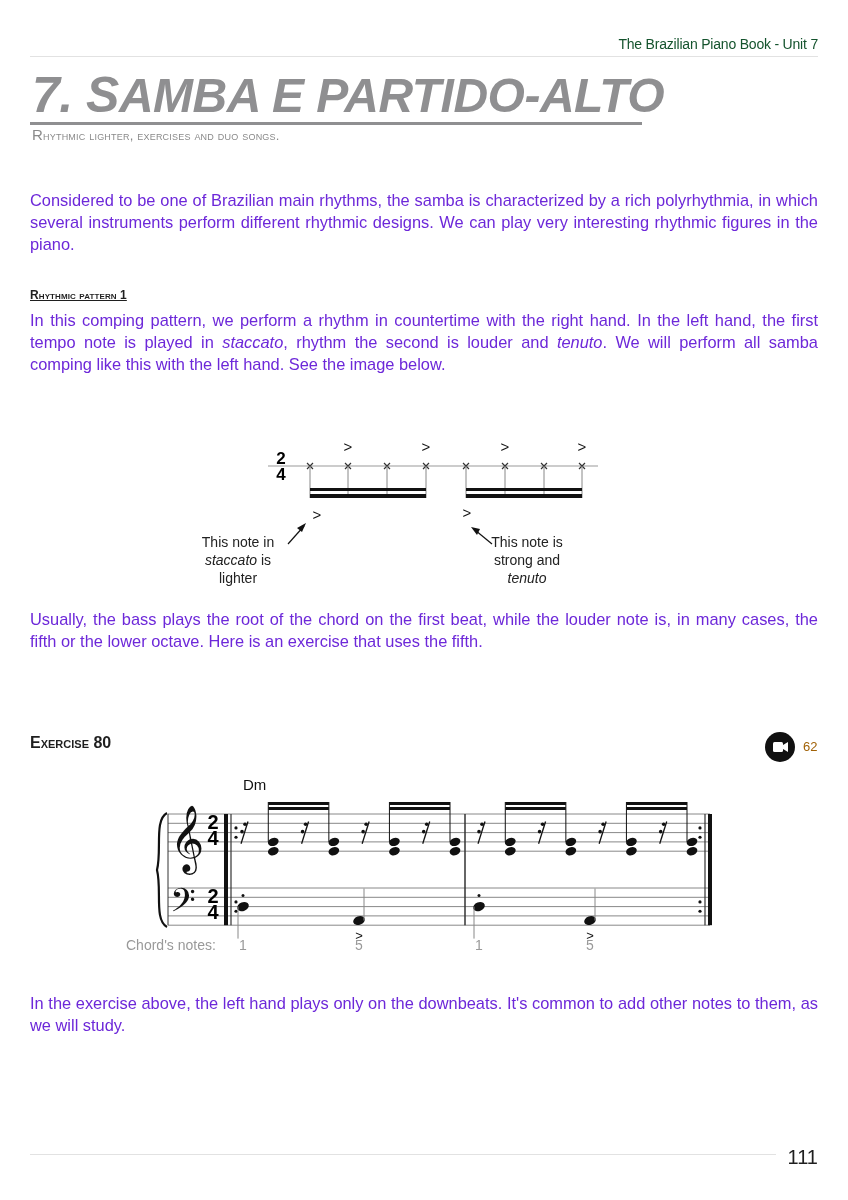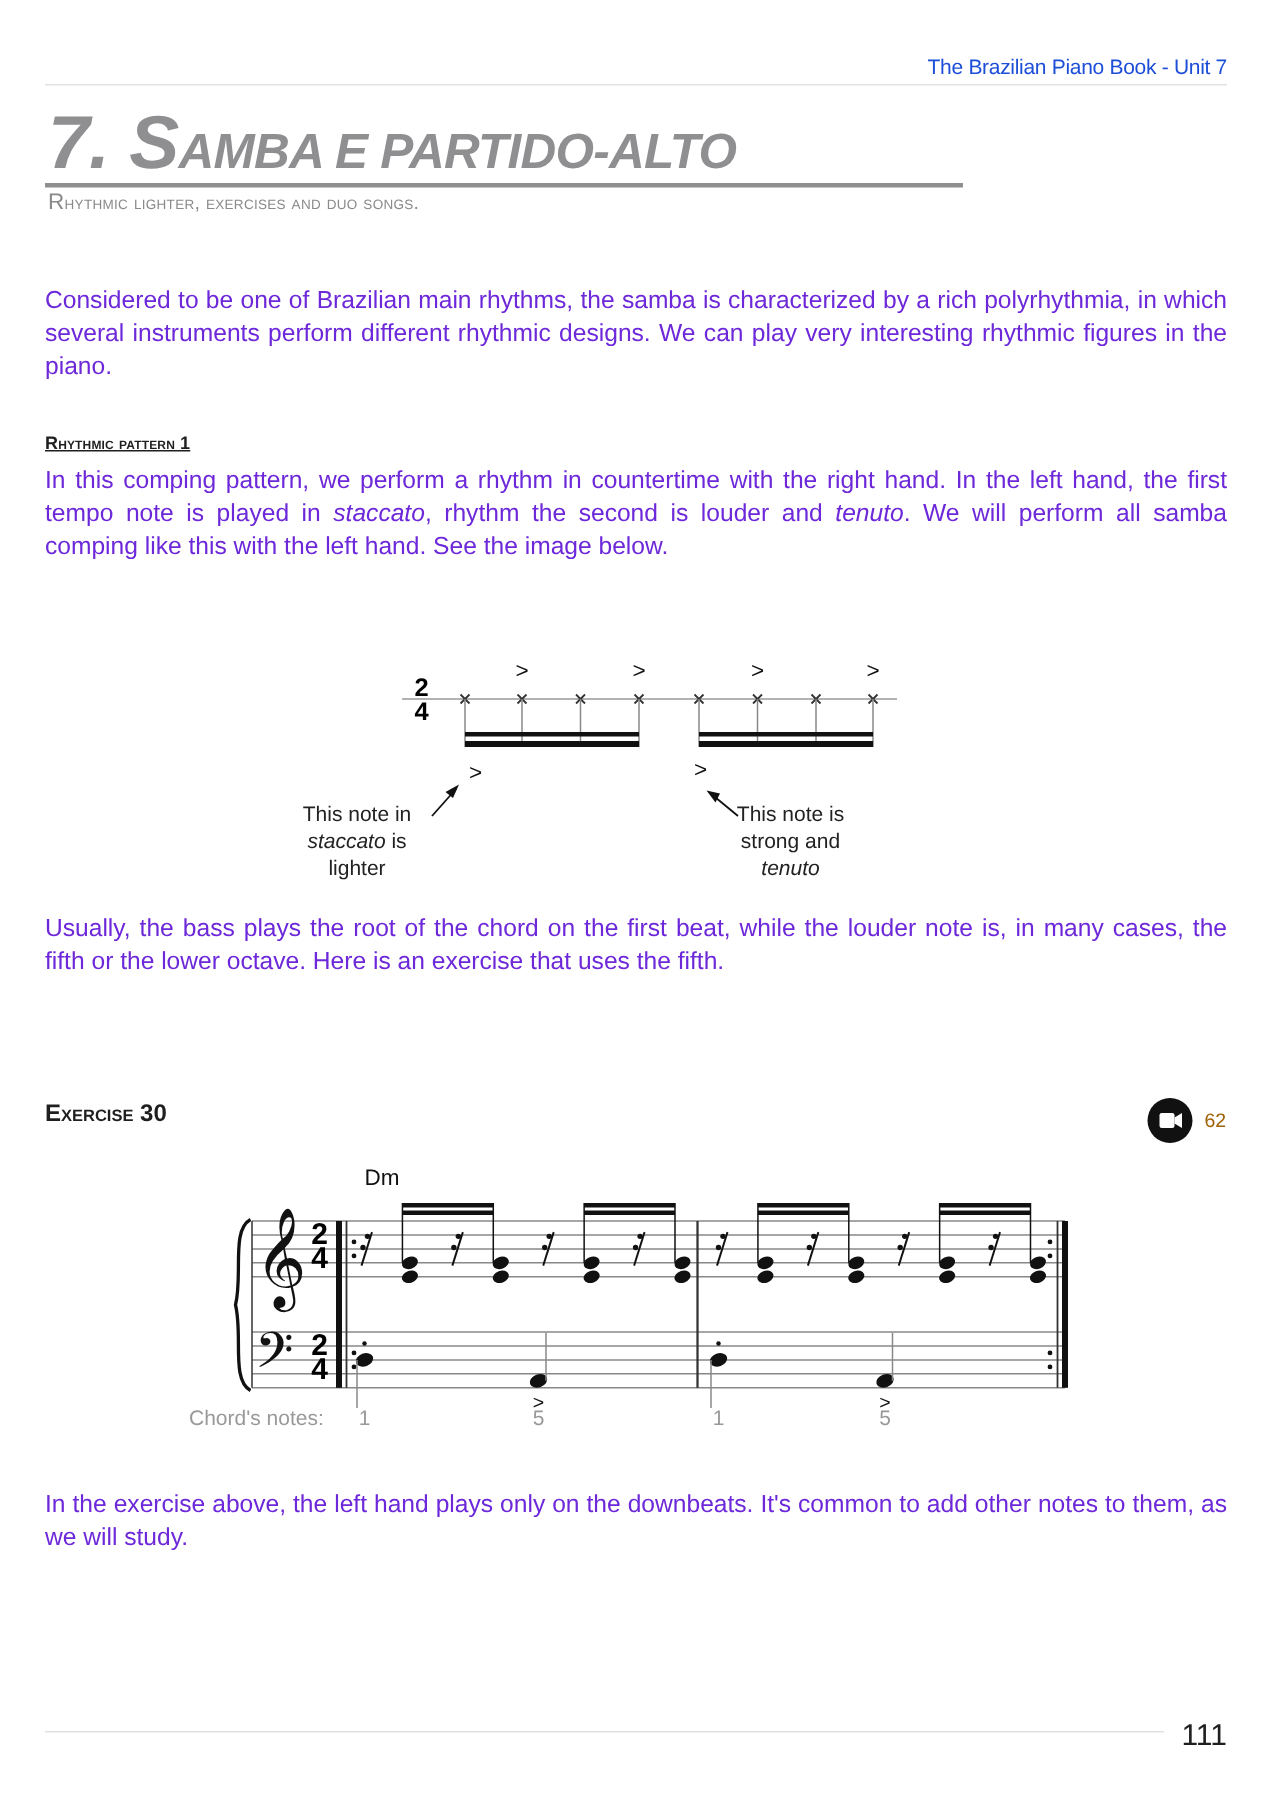--- a/index.html
+++ b/index.html
@@ -1,21 +1,21 @@
 <!DOCTYPE html>
 <html><head>
 <meta charset="utf-8">
 <style>
   html, body { margin:0; padding:0; background:#ffffff; }
   body { width:848px; height:1200px; position:relative; overflow:hidden; font-family:"Liberation Sans", sans-serif; color:#1a1a1a; }
   .abs { position:absolute; }
-  .running-head { right:30px; top:36px; font-size:14px; color:#1d4ed8; letter-spacing:-0.2px; }
+  .running-head { right:30px; top:36px; font-size:14px; color:#14532d; letter-spacing:-0.2px; }
   .head-rule { left:30px; right:30px; top:56px; height:1px; background:#e2e2e2; }
   .title { left:32px; top:66px; font-size:50px; font-weight:bold; font-style:italic; color:#8f8f91; line-height:58px; letter-spacing:-0.5px; white-space:nowrap; }
-  .title .sc { font-size:33px; }
+  .title .sc { font-size:48px; }
   .title-rule { left:30px; top:122px; width:612px; height:3px; background:#8f8f91; }
   .subtitle { left:32px; top:126px; font-size:13px; color:#8a8a8a; font-variant:small-caps; letter-spacing:0.2px; white-space:nowrap; }
   .subtitle .cap { font-size:15px; }
   .para { left:30px; width:788px; font-size:16.4px; line-height:22px; text-align:justify; color:#6d28d9; }
   .section-head { left:30px; font-size:12px; font-weight:bold; color:#1f1f1f; text-decoration:underline; font-variant:small-caps; letter-spacing:0.1px; }
   .exercise-head { left:30px; top:734px; font-size:16px; font-weight:bold; color:#1f1f1f; font-variant:small-caps; }
   .video-badge { left:765px; top:732px; width:30px; height:30px; border-radius:50%; background:#111; }
   .video-num { left:803px; top:739px; font-size:13px; color:#a16207; }
   .foot-rule { left:30px; right:72px; top:1154px; height:1px; background:#e2e2e2; }
   .page-num { right:30px; top:1146px; font-size:20px; color:#1f1f1f; }
@@ -79,21 +79,21 @@
   <text x="58" y="117" font-size="14" text-anchor="middle" fill="#222">This note in</text>
   <text x="58" y="135" font-size="14" text-anchor="middle" fill="#222"><tspan font-style="italic">staccato</tspan><tspan> is</tspan></text>
   <text x="58" y="153" font-size="14" text-anchor="middle" fill="#222">lighter</text>
   <text x="347" y="117" font-size="14" text-anchor="middle" fill="#222">This note is</text>
   <text x="347" y="135" font-size="14" text-anchor="middle" fill="#222">strong and</text>
   <text x="347" y="153" font-size="14" text-anchor="middle" font-style="italic" fill="#222">tenuto</text>
 </svg>
 
 <div class="abs para" style="top:608px;">Usually, the bass plays the root of the chord on the first beat, while the louder note is, in many cases, the fifth or the lower octave. Here is an exercise that uses the fifth.</div>
 
-<div class="abs exercise-head">Exercise 30</div>
+<div class="abs exercise-head">Exercise 80</div>
 <div class="abs video-badge">
   <svg width="30" height="30" viewBox="0 0 30 30">
       <rect x="8" y="10" width="10" height="10" rx="1.5" fill="#fff"></rect>
       <polygon points="18,13 23,10 23,20 18,17" fill="#fff"></polygon>
     </svg>
 </div>
 <div class="abs video-num">62</div>
 
 <svg class="abs" style="left:110px; top:770px;" width="620" height="190">
   <text x="133" y="20" font-size="15" fill="#111">Dm</text>

